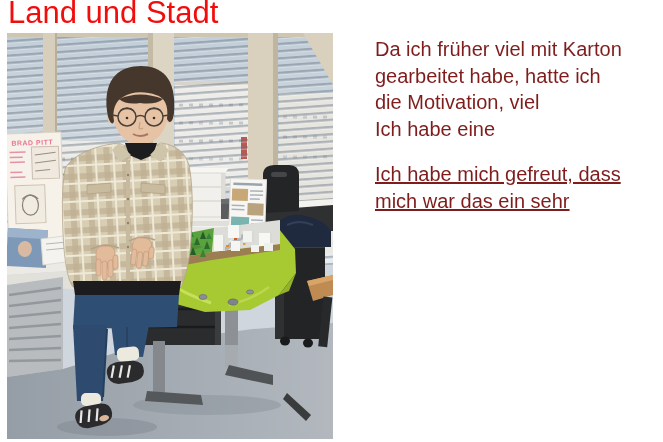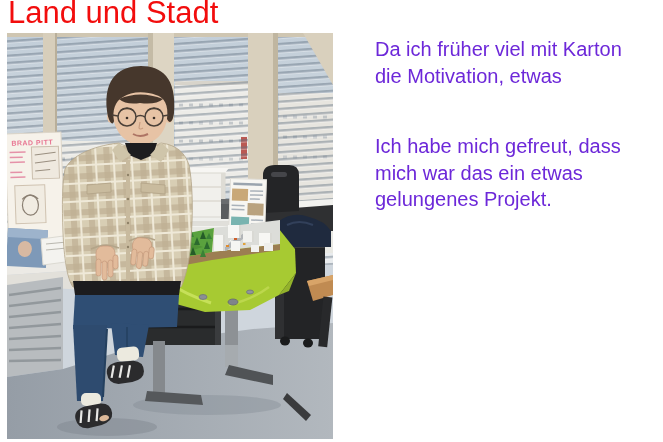--- a/index.html
+++ b/index.html
@@ -2,23 +2,23 @@
 <html><head>
 <meta charset="utf-8">
 <style>
   html,body{margin:0;padding:0;background:#ffffff;}
   .slide{position:relative;width:663px;height:442px;background:#ffffff;overflow:hidden;
          font-family:"Liberation Sans",sans-serif;}
   .slide-title{position:absolute;left:8px;top:-3px;margin:0;font-size:31px;line-height:1;
                font-weight:500;color:#f20d0d;letter-spacing:0px;white-space:nowrap;}
   .photo{position:absolute;left:7px;top:33px;width:326px;height:406px;overflow:hidden;background:#cfd6dd;}
   .photo svg{display:block;}
-  .text-block{position:absolute;left:375px;top:36px;color:#6d28d9;font-size:20px;line-height:26.5px;}
+  .text-block{position:absolute;left:375px;top:36px;color:#7f1d1d;font-size:20px;line-height:26.5px;}
   .text-block .para{margin:0;}
-  .text-block .para + .para{margin-top:44px;}
+  .text-block .para + .para{margin-top:19px;text-decoration:underline;}
   .text-line{white-space:nowrap;}
   svg text{font-family:"Liberation Sans",sans-serif;}
 </style>
 </head>
 <body>
 
 <div class="slide">
 
   <h1 class="slide-title">Land und Stadt</h1>
 
@@ -324,22 +324,23 @@
           <rect x="137" y="218" width="5" height="15" rx="2.5"></rect>
           <rect x="142" y="213" width="5" height="12" rx="2.5"></rect>
         </g>
       </g>
     </svg>
   </div>
 
   <div class="text-block">
     <div class="para">
       <div class="text-line">Da ich früher viel mit Karton</div>
-      <div class="text-line">die Motivation, etwas</div>
+      <div class="text-line">gearbeitet habe, hatte ich</div>
+      <div class="text-line">die Motivation, viel</div>
+      <div class="text-line">Ich habe eine</div>
     </div>
     <div class="para">
       <div class="text-line">Ich habe mich gefreut, dass</div>
-      <div class="text-line">mich war das ein etwas</div>
-      <div class="text-line">gelungenes Projekt.</div>
+      <div class="text-line">mich war das ein sehr</div>
     </div>
   </div>
 
 </div>
 
 </body></html>

